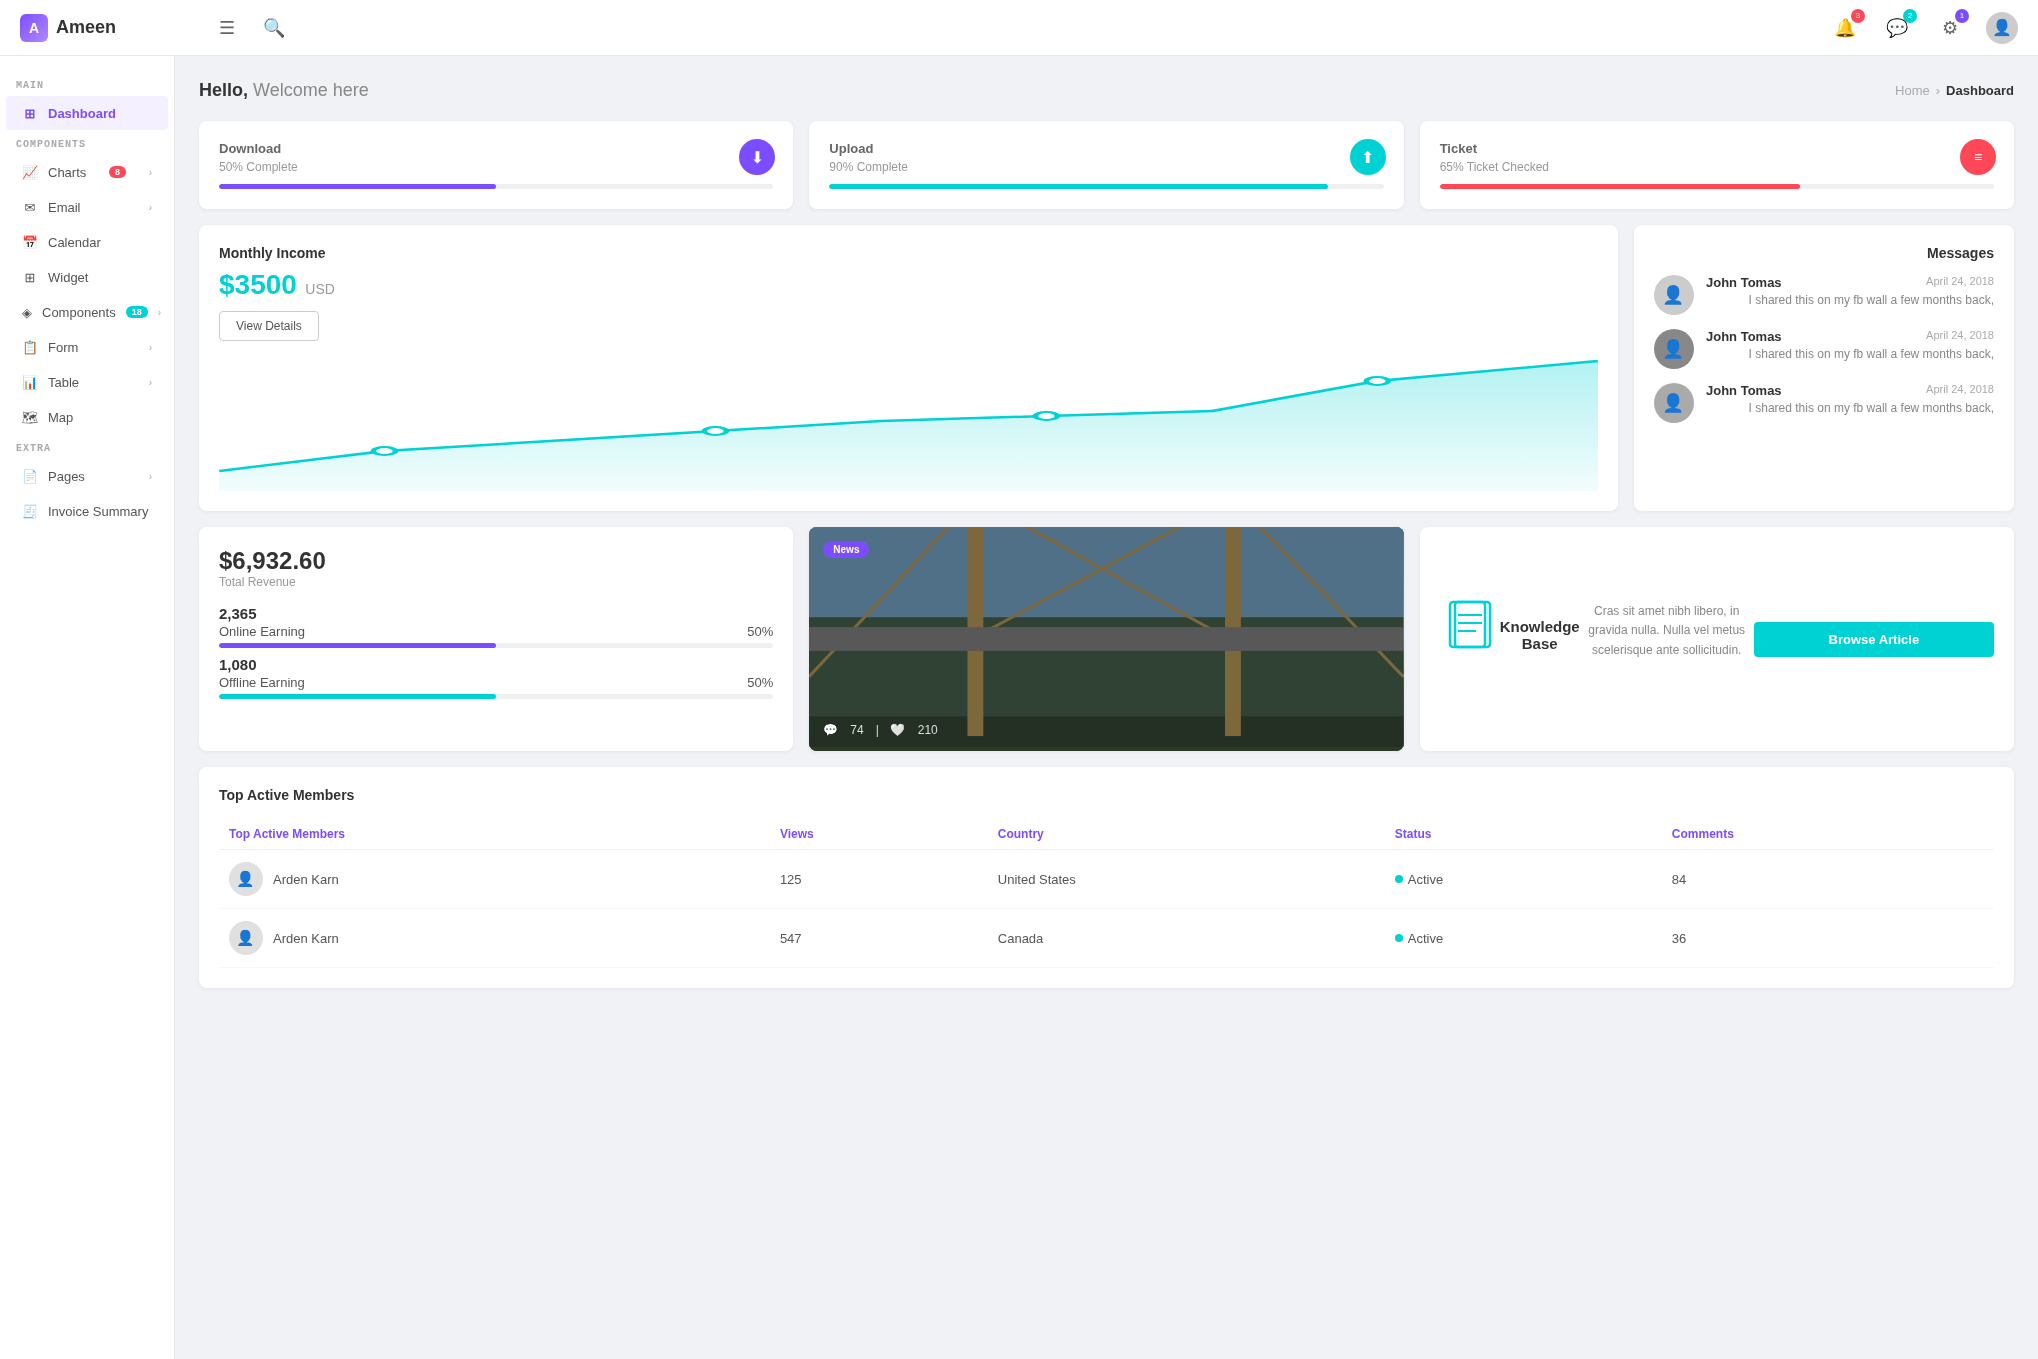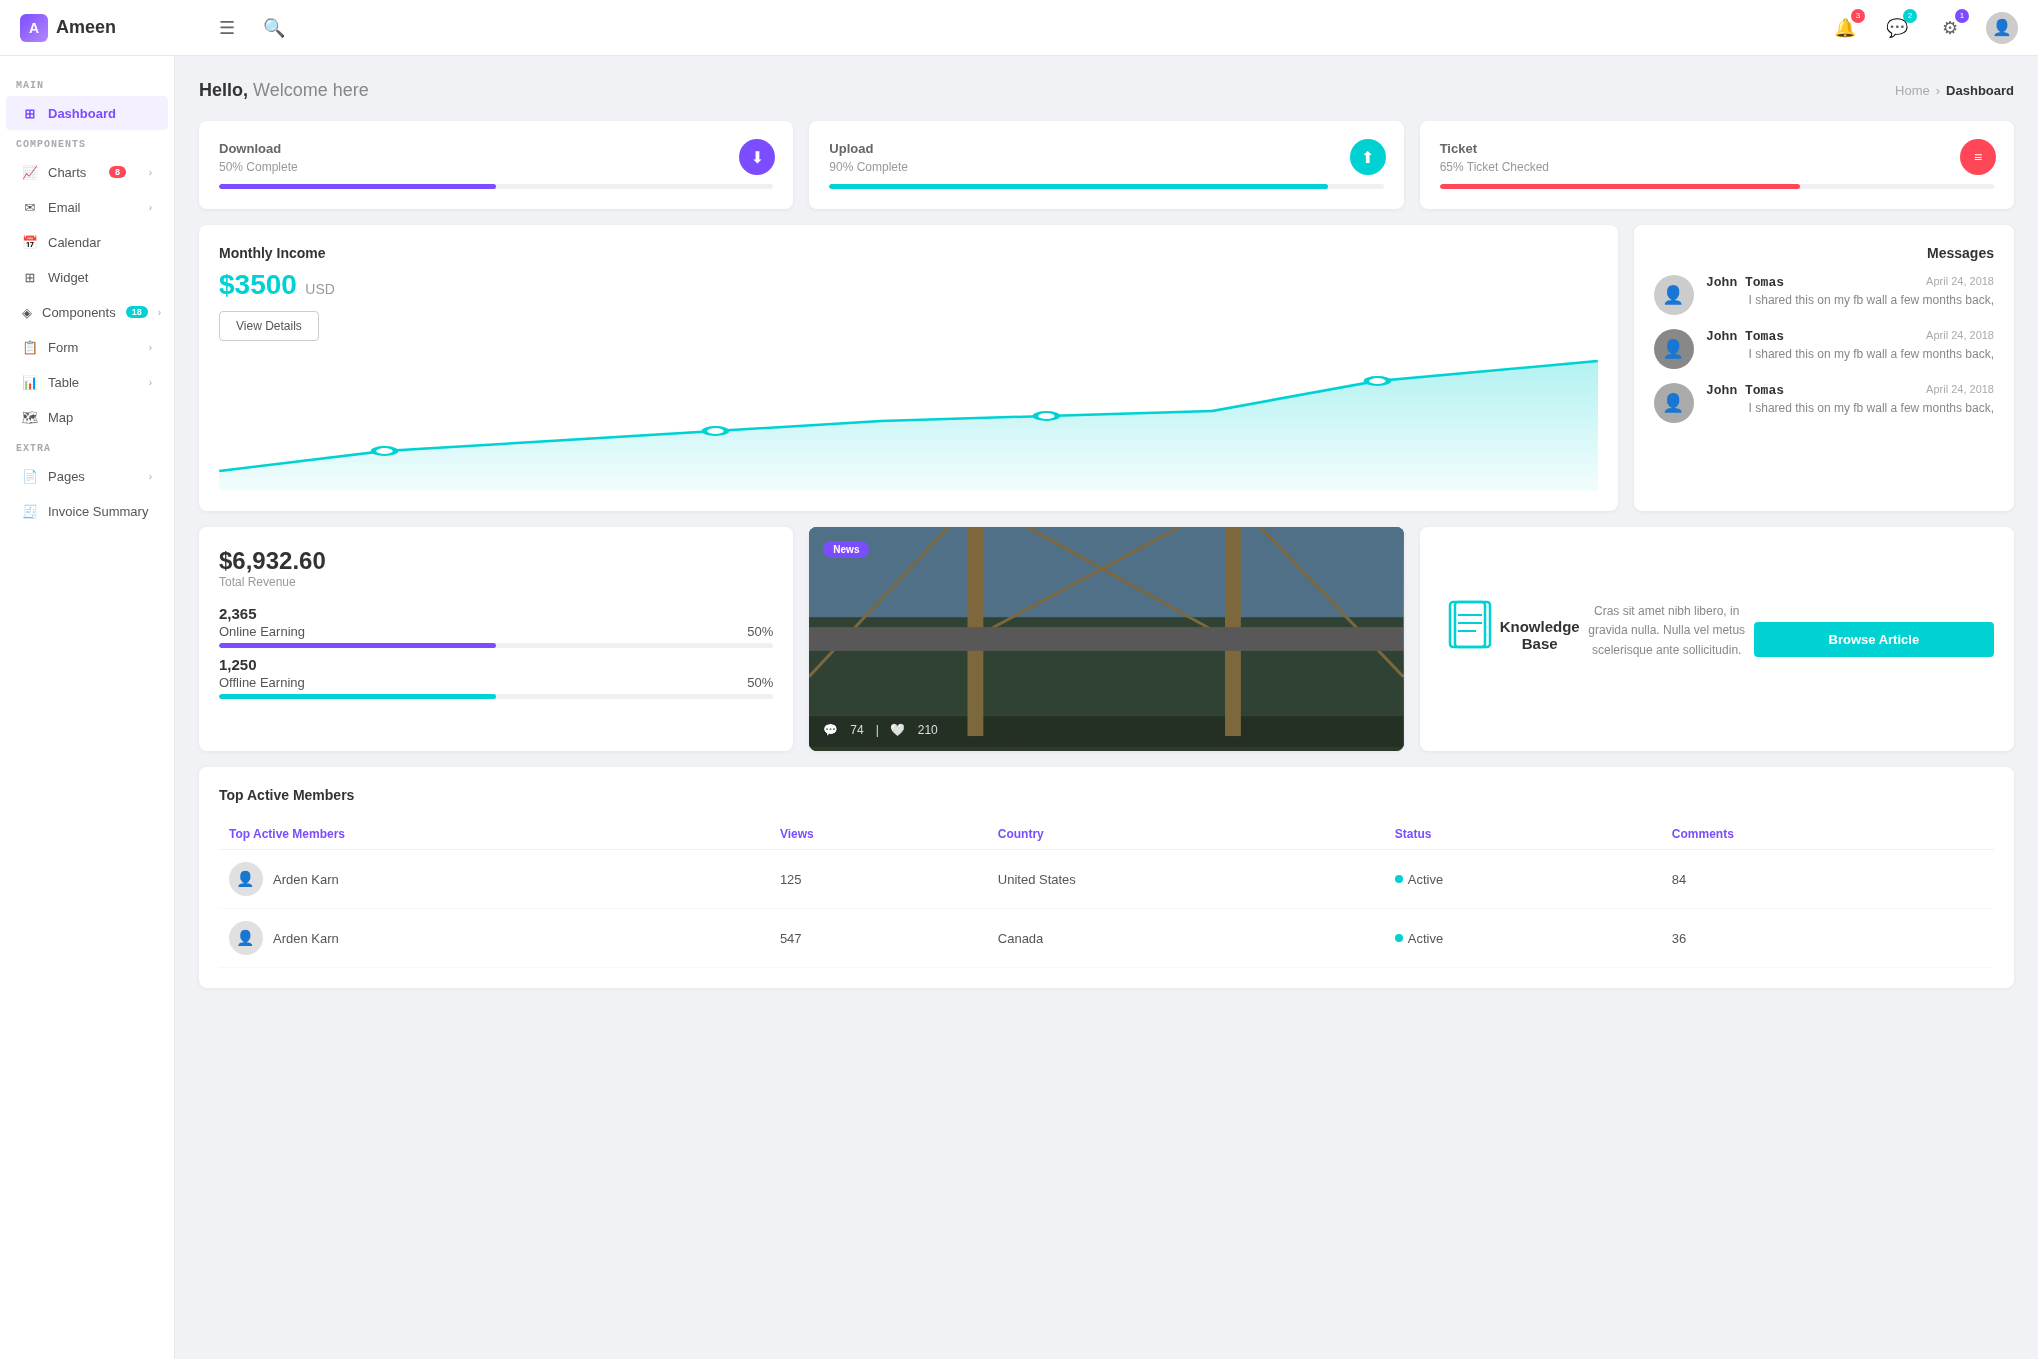--- a/index.html
+++ b/index.html
@@ -62,21 +62,21 @@
     .view-details-btn { border: 1px solid #ccc; background: #fff; color: #555; padding: 7px 16px; border-radius: 4px; font-size: 12px; cursor: pointer; margin-top: 10px; margin-bottom: 10px; }
     .chart-area { position: relative; height: 140px; }
 
     
     .messages-card { background: #fff; border-radius: 8px; padding: 20px; box-shadow: 0 1px 4px rgba(0,0,0,0.06); text-align: right; }
     .messages-title { font-size: 14px; font-weight: 700; color: #333; margin-bottom: 14px; }
     .message-item { display: flex; gap: 12px; margin-bottom: 14px; }
     .msg-avatar { width: 40px; height: 40px; border-radius: 50%; background: #ccc; flex-shrink: 0; overflow: hidden; display: flex; align-items: center; justify-content: center; font-size: 18px; }
     .msg-body { flex: 1; }
     .msg-top { display: flex; justify-content: space-between; }
-    .msg-name { font-size: 13px; font-weight: 600; color: #333; font-family: Liberation Mono, monospace; }
+    .msg-name { font-size: 13px; font-weight: 600; color: #333; }
     .msg-date { font-size: 11px; color: #aaa; }
     .msg-text { font-size: 12px; color: #888; margin-top: 3px; }
 
     
     .bottom-row { display: grid; grid-template-columns: 1fr 1fr 1fr; gap: 16px; margin-bottom: 16px; }
     .revenue-card { background: #fff; border-radius: 8px; padding: 20px; box-shadow: 0 1px 4px rgba(0,0,0,0.06); }
     .revenue-amount { font-size: 24px; font-weight: 700; color: #333; }
     .revenue-label { font-size: 12px; color: #999; margin-bottom: 16px; }
     .earning-row { margin-bottom: 8px; }
     .earning-top { display: flex; justify-content: space-between; font-size: 13px; color: #555; margin-bottom: 4px; }
@@ -330,21 +330,21 @@
           <div class="earning-top">
             <span>Online Earning</span>
             <span>50%</span>
           </div>
           <div class="progress-bar-container">
             <div class="progress-bar pb-purple" style="width:50%"></div>
           </div>
         </div>
 
         <div class="earning-row">
-          <div class="earning-count">1,250</div>
+          <div class="earning-count">1,080</div>
           <div class="earning-top">
             <span>Offline Earning</span>
             <span>50%</span>
           </div>
           <div class="progress-bar-container">
             <div class="progress-bar pb-teal" style="width:50%"></div>
           </div>
         </div>
       </div>
 

